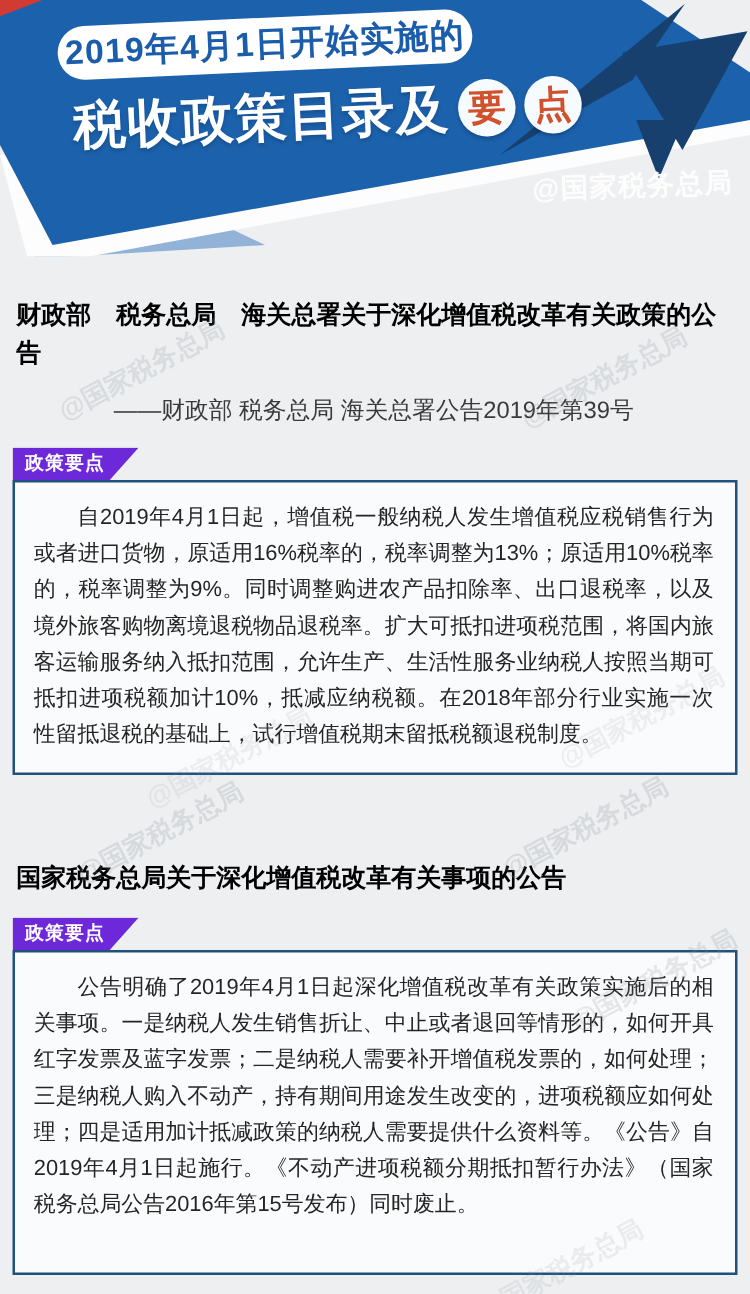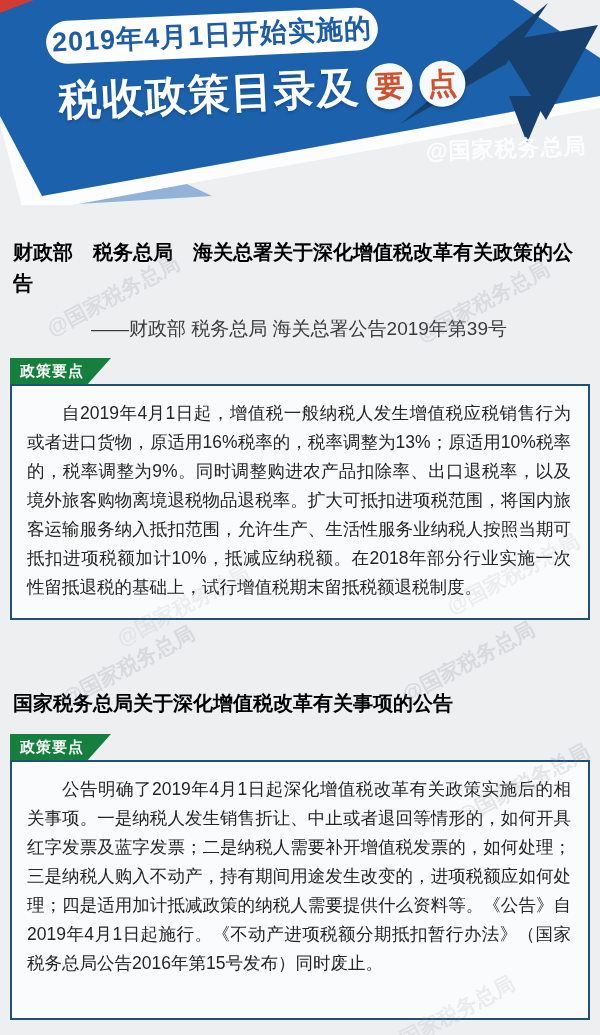--- a/index.html
+++ b/index.html
@@ -45,21 +45,21 @@
     margin:32px 13px 0 13px;
     font-size:20px;font-weight:700;color:#000000;line-height:31px;
   }
   .section-title.second{margin-top:68px;}
   .attribution{
     margin:16px 15px 0 13px;
     font-size:19px;color:#3a3a3a;text-align:center;line-height:28px;
   }
   .badge{
     margin:15px 0 0 10px;width:101px;height:26px;
-    background:#15803d;color:#ffffff;
+    background:#6d28d9;color:#ffffff;
     clip-path:polygon(0 0,100% 0,77% 100%,0 100%);
     font-size:15px;font-weight:700;line-height:26px;
     padding-left:10px;box-sizing:border-box;letter-spacing:1px;
   }
   .policy-box{
     margin:0 10px;border:2px solid #20507c;background:#fafbfc;
     padding:13px 17px 16px 15px;
     font-size:17.5px;line-height:29px;color:#252525;
     text-align:justify;text-indent:2em;
   }

